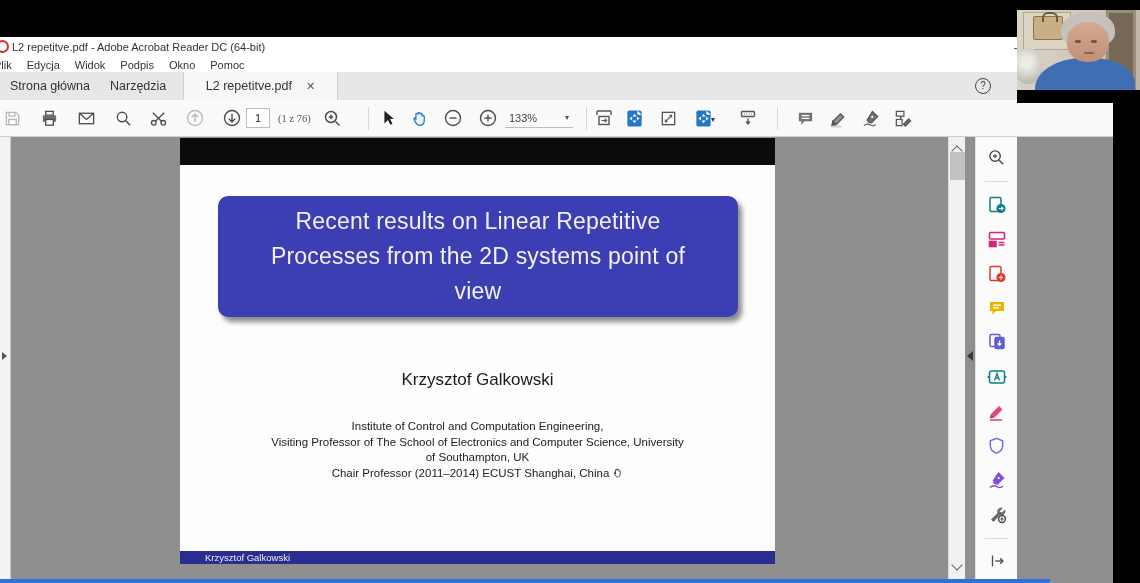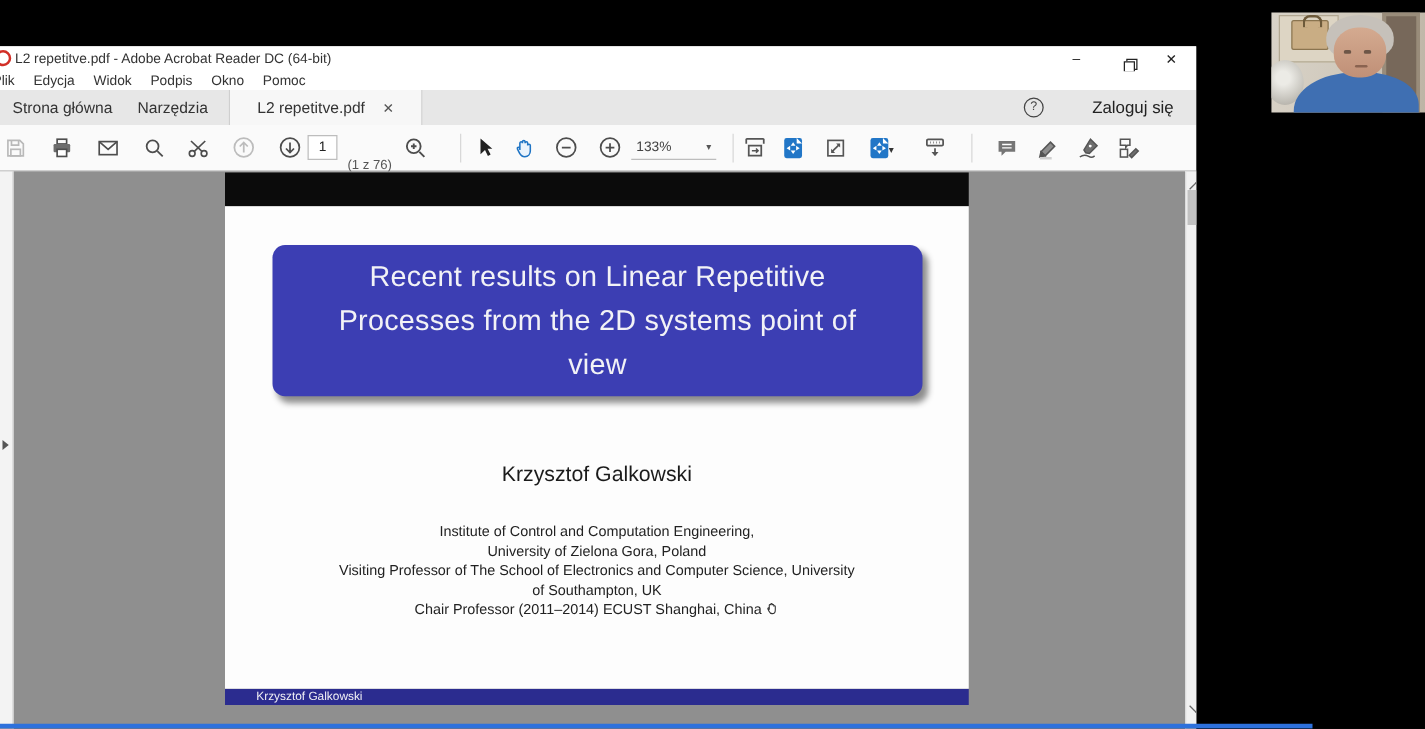--- a/index.html
+++ b/index.html
@@ -3,21 +3,21 @@
 <meta charset="utf-8">
 <style>
   * { margin:0; padding:0; box-sizing:border-box; }
   html,body { background:#000; }
   #stage {
     position:relative; width:1140px; height:583px; overflow:hidden;
     background:#000; font-family:"Liberation Sans", sans-serif;
   }
 
   
-  .app-window { position:absolute; left:0; top:37px; width:957px; height:546px; background:#fff; overflow:hidden; }
+  .app-window { position:absolute; left:0; top:37px; width:1113px; height:546px; background:#fff; overflow:hidden; }
 
   .titlebar { position:absolute; left:0; top:0; width:100%; height:20px; background:#fff; }
   .app-icon { position:absolute; left:-4px; top:3px; width:13px; height:13px; border:2px solid #d22f27; border-radius:50%; background:#fff; }
   .title-text { position:absolute; left:12px; top:4px; font-size:11px; color:#333; white-space:nowrap; }
   .win-controls { position:absolute; right:14px; top:0; height:20px; display:flex; gap:26px; align-items:center; }
   .win-btn { font-size:11px; color:#222; width:12px; text-align:center; cursor:default; }
   .restore-glyph { position:relative; width:9px; height:9px; }
   .restore-glyph::before { content:""; position:absolute; left:2px; top:0; width:7px; height:7px; border:1px solid #222; background:#fff; }
   .restore-glyph::after { content:""; position:absolute; left:0; top:2px; width:7px; height:7px; border:1px solid #222; background:#fff; }
 
@@ -31,21 +31,21 @@
   .tab-tools { left:110px; }
   .tab-doc { left:183px; width:155px; background:#f7f7f7; border-left:1px solid #cfcfcf; border-right:1px solid #cfcfcf; justify-content:center; gap:14px; }
   .tab-close { font-size:11px; color:#555; }
   .help-circle { position:absolute; right:122px; top:6px; width:16px; height:16px; border:1.4px solid #444; border-radius:50%; font-size:10px; color:#444; text-align:center; line-height:14px; }
   .signin { position:absolute; right:18px; top:6px; font-size:13.5px; color:#222; }
 
   .toolbar { position:absolute; left:0; top:63px; width:100%; height:37px; background:#fafafa; border-bottom:1px solid #cfcfcf; }
   .ti { position:absolute; top:4px; width:24px; height:28px; display:flex; align-items:center; justify-content:center; }
   .tb-divider { position:absolute; top:7px; width:1px; height:23px; background:#d8d8d8; }
   .page-input { position:absolute; left:246px; top:8px; width:24px; height:20px; border:1px solid #bdbdbd; background:#fff; font-size:11px; text-align:center; color:#222; font-family:"Liberation Sans",sans-serif; }
-  .page-count { position:absolute; left:278px; top:26px; font-size:10.5px; color:#555; white-space:nowrap; }
+  .page-count { position:absolute; left:278px; top:13px; font-size:10.5px; color:#555; white-space:nowrap;font-family:Liberation Serif, serif; }
   .zoom-combo { position:absolute; left:505px; top:8px; width:68px; height:20px; border-bottom:1px solid #bdbdbd; display:flex; align-items:center; justify-content:space-between; padding:0 4px; }
   .zoom-value { font-size:11px; color:#444; }
   .caret { font-size:8px; color:#555; }
   .fit4-caret { position:absolute; left:711px; top:15px; font-size:8px; color:#333; }
 
   
   .content { position:absolute; left:0; top:100px; width:100%; height:446px; background:#8f8f8f; }
   .left-rail { position:absolute; left:0; top:0; width:11px; height:100%; background:#f3f3f3; border-right:1px solid #c9c9c9; }
   .left-rail-arrow { position:absolute; left:2px; top:215px; width:0; height:0; border-top:4px solid transparent; border-bottom:4px solid transparent; border-left:5px solid #555; }
 
@@ -299,21 +299,20 @@
         <div class="page-top-black"></div>
         <div class="page-body">
           <div class="title-box">
             <span class="title-line">Recent results on Linear Repetitive</span>
             <span class="title-line">Processes from the 2D systems point of</span>
             <span class="title-line">view</span>
           </div>
           <div class="slide-author">Krzysztof Galkowski</div>
           <div class="affiliations">
             <div class="affil-line">Institute of Control and Computation Engineering,</div>
-            <div class="affil-line">University of Zielona Gora, Poland</div>
             <div class="affil-line">Visiting Professor of The School of Electronics and Computer Science, University</div>
             <div class="affil-line">of Southampton, UK</div>
             <div class="affil-line">
               <span>Chair Professor (2011–2014) ECUST Shanghai, China</span><span class="hand-cursor"><svg width="11" height="12" viewBox="0 0 20 22" fill="#fff" stroke="#333" stroke-width="1.6">
                     <path d="M6.2 12.5V5.8a1.1 1.1 0 0 1 2.2 0V4.6a1.1 1.1 0 0 1 2.2 0v1.2a1.1 1.1 0 0 1 2.2 0v2a1.1 1.1 0 0 1 2.2 0v4.9c0 3.3-1.9 5.5-4.6 5.5-2.3 0-3.5-1.1-4.6-3.5l-1.6-3.4c-.6-1.2.9-2.1 1.7-1z"></path>
                   </svg></span>
             </div>
           </div>
         </div>
         <div class="footer-name-bar">Krzysztof Galkowski</div>

